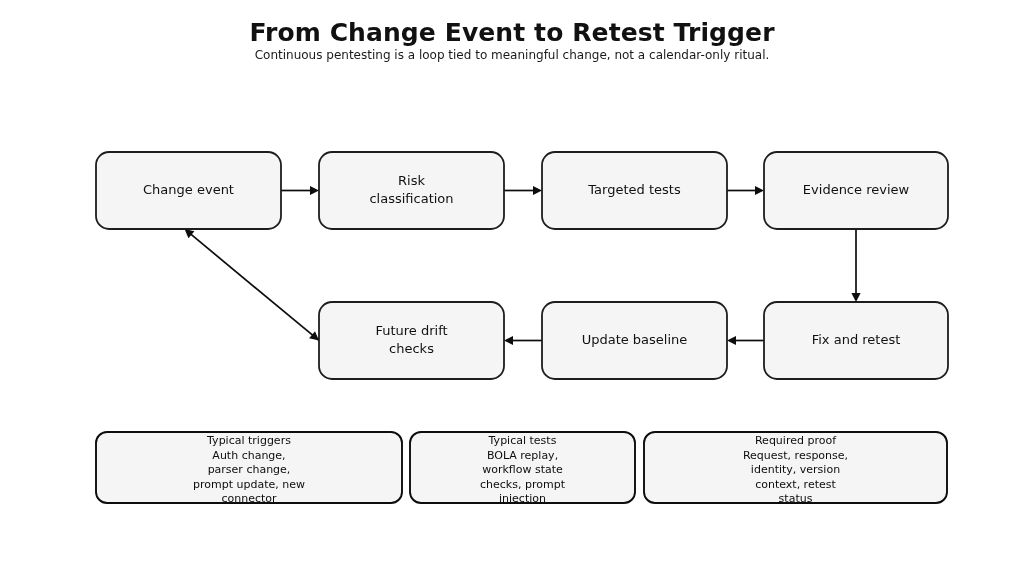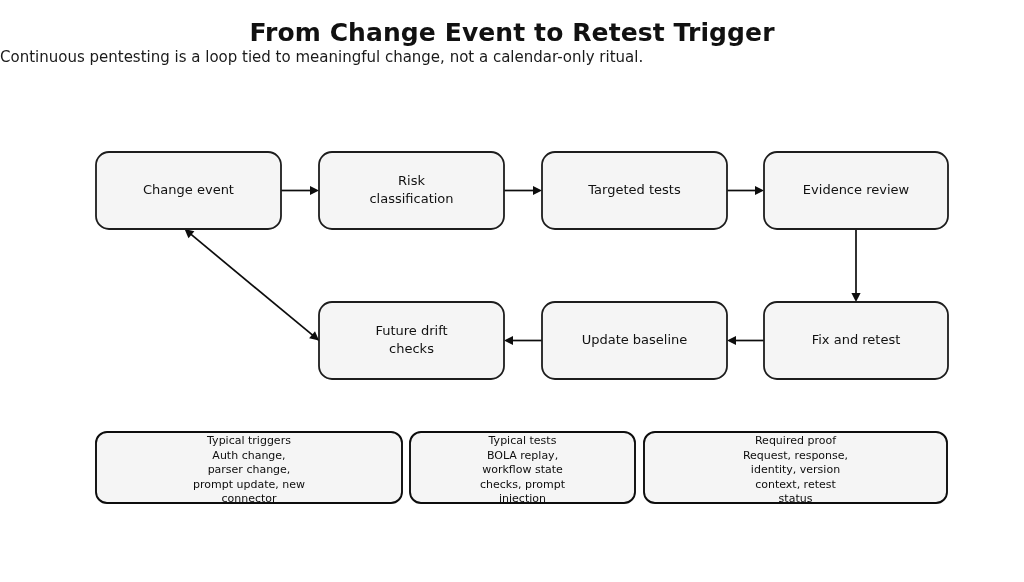--- a/index.html
+++ b/index.html
@@ -32,22 +32,23 @@
     font-weight: bold;
     letter-spacing: 0.1px;
     color: #111111;
     white-space: nowrap;
   }
   .subtitle {
     position: absolute;
     left: 0;
     top: 48px;
     width: 1024px;
+    text-align: center;
     font-family: "DejaVu Sans", sans-serif;
-    font-size: 15px;
+    font-size: 12px;
     font-weight: normal;
     color: #1a1a1a;
     white-space: nowrap;
   }
   svg.flow {
     position: absolute;
     left: 0;
     top: 0;
     width: 1024px;
     height: 582px;

